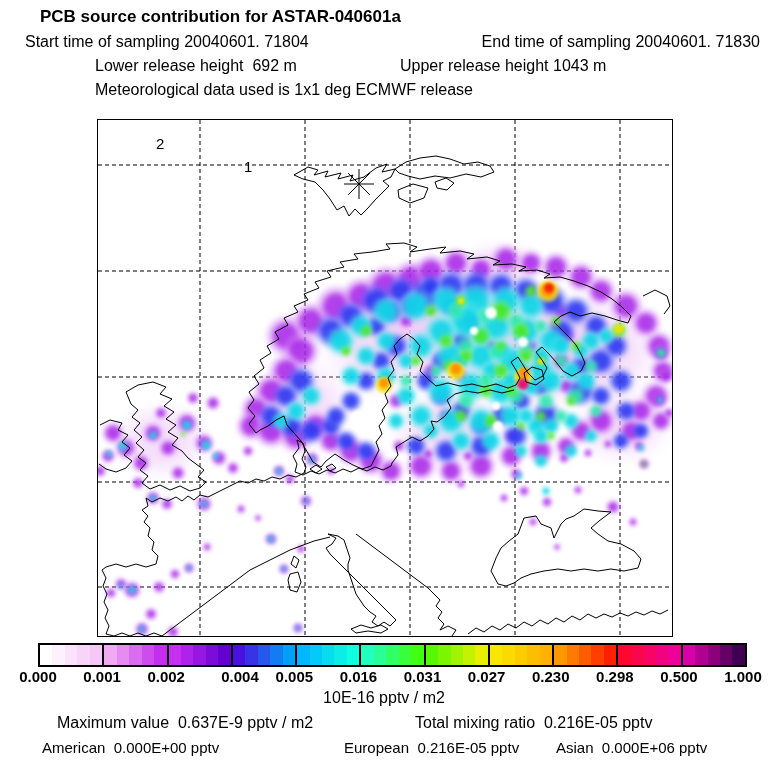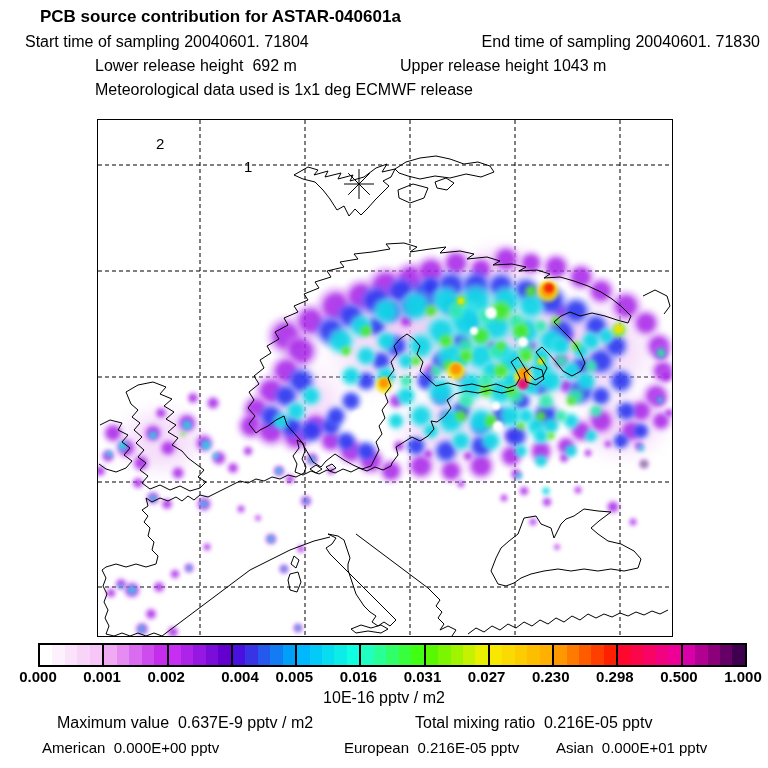--- a/index.html
+++ b/index.html
@@ -511,13 +511,13 @@
     <span class="tick" style="left: 576.818px;">0.298</span>
     <span class="tick" style="left: 640.909px;">0.500</span>
     <span class="tick" style="left: 705px;">1.000</span>
   </div>
 <div class="abs unit-label">10E-16 pptv / m2</div>
 
 <div class="abs stat" style="top:714px;left:57px;">Maximum value  0.637E-9 pptv / m2</div>
 <div class="abs stat" style="top:714px;left:415px;">Total mixing ratio  0.216E-05 pptv</div>
 <div class="abs stat2" style="top:739px;left:42px;">American  0.000E+00 pptv</div>
 <div class="abs stat2" style="top:739px;left:302px;margin-left:42px;">European  0.216E-05 pptv</div>
-<div class="abs stat2" style="top:739px;left:556px;">Asian  0.000E+01 pptv</div>
+<div class="abs stat2" style="top:739px;left:556px;">Asian  0.000E+06 pptv</div>
 
 </body></html>

